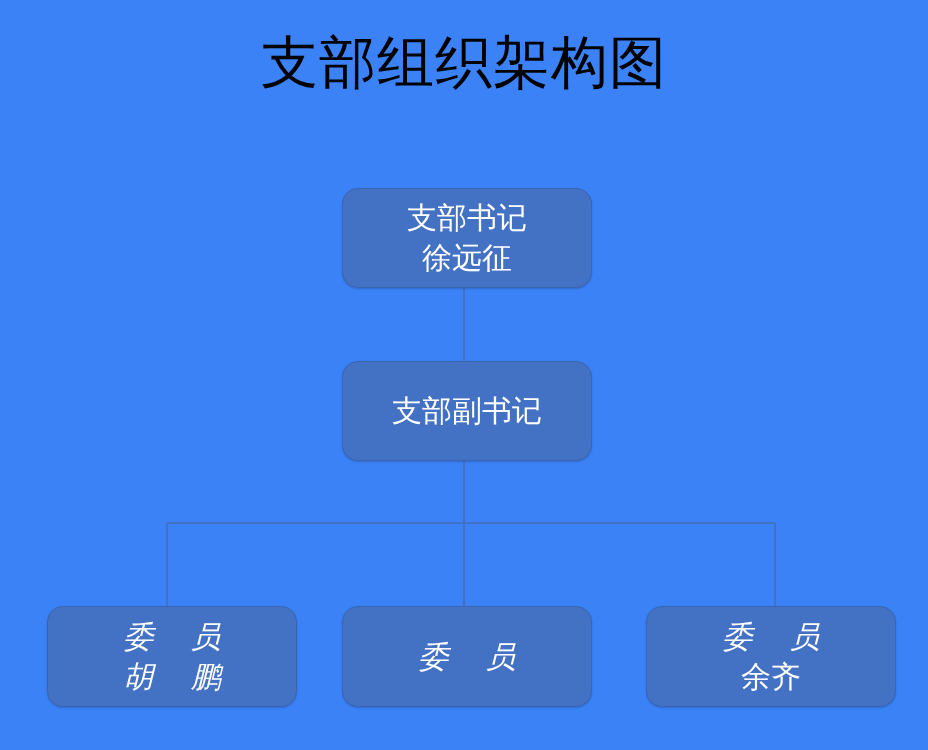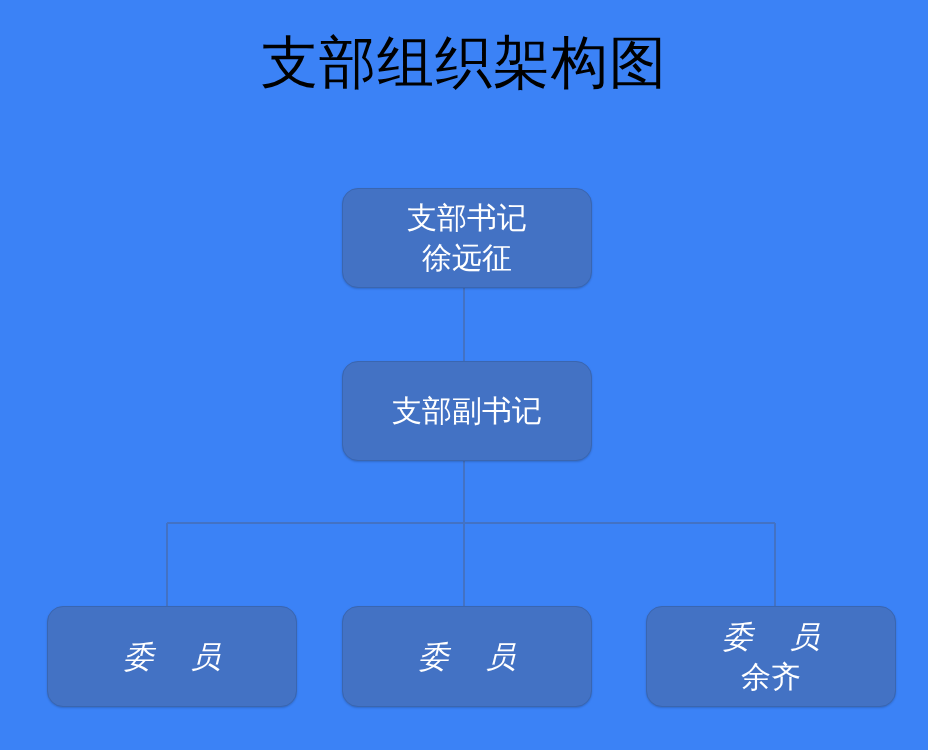--- a/index.html
+++ b/index.html
@@ -131,20 +131,21 @@
     <span class="node-line">支部书记</span>
     <span class="node-line">徐远征</span>
   </div>
 
   <div class="node-box" id="node-deputy">
     <span class="node-line">支部副书记</span>
   </div>
 
   <div class="node-box" id="node-member-1">
     <span class="node-line spaced">委 员</span>
+    <span class="node-line spaced">胡 鹏</span>
   </div>
 
   <div class="node-box" id="node-member-2">
     <span class="node-line spaced">委 员</span>
   </div>
 
   <div class="node-box" id="node-member-3">
     <span class="node-line spaced">委 员</span>
     <span class="node-line">余齐</span>
   </div>

